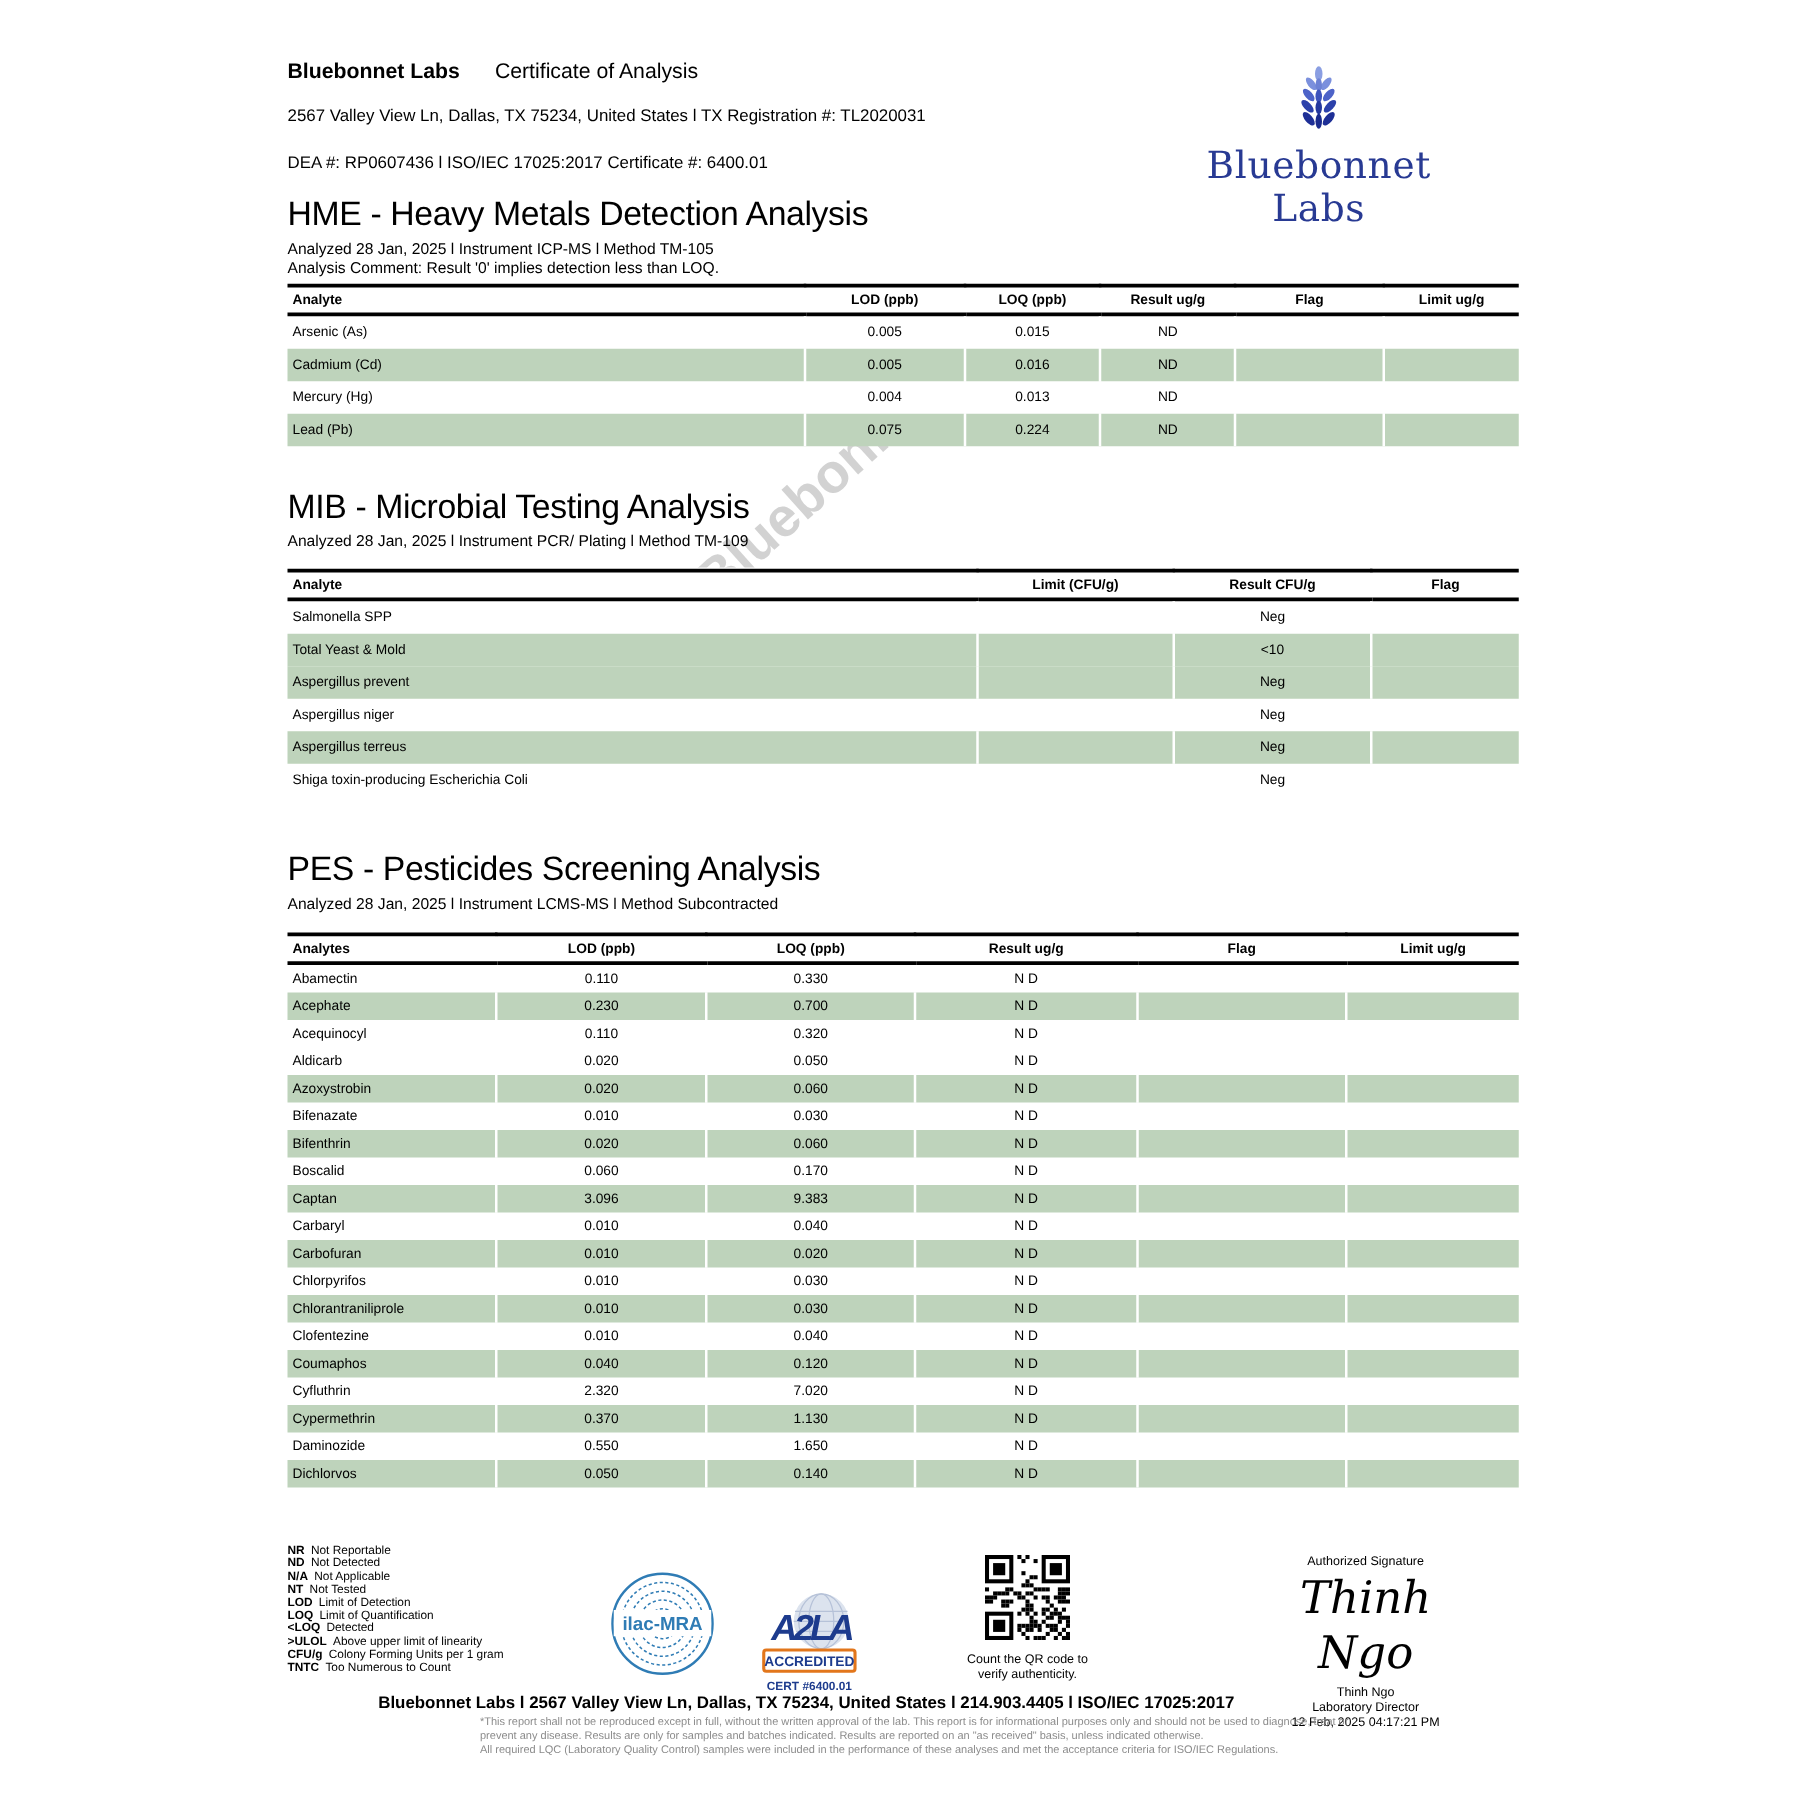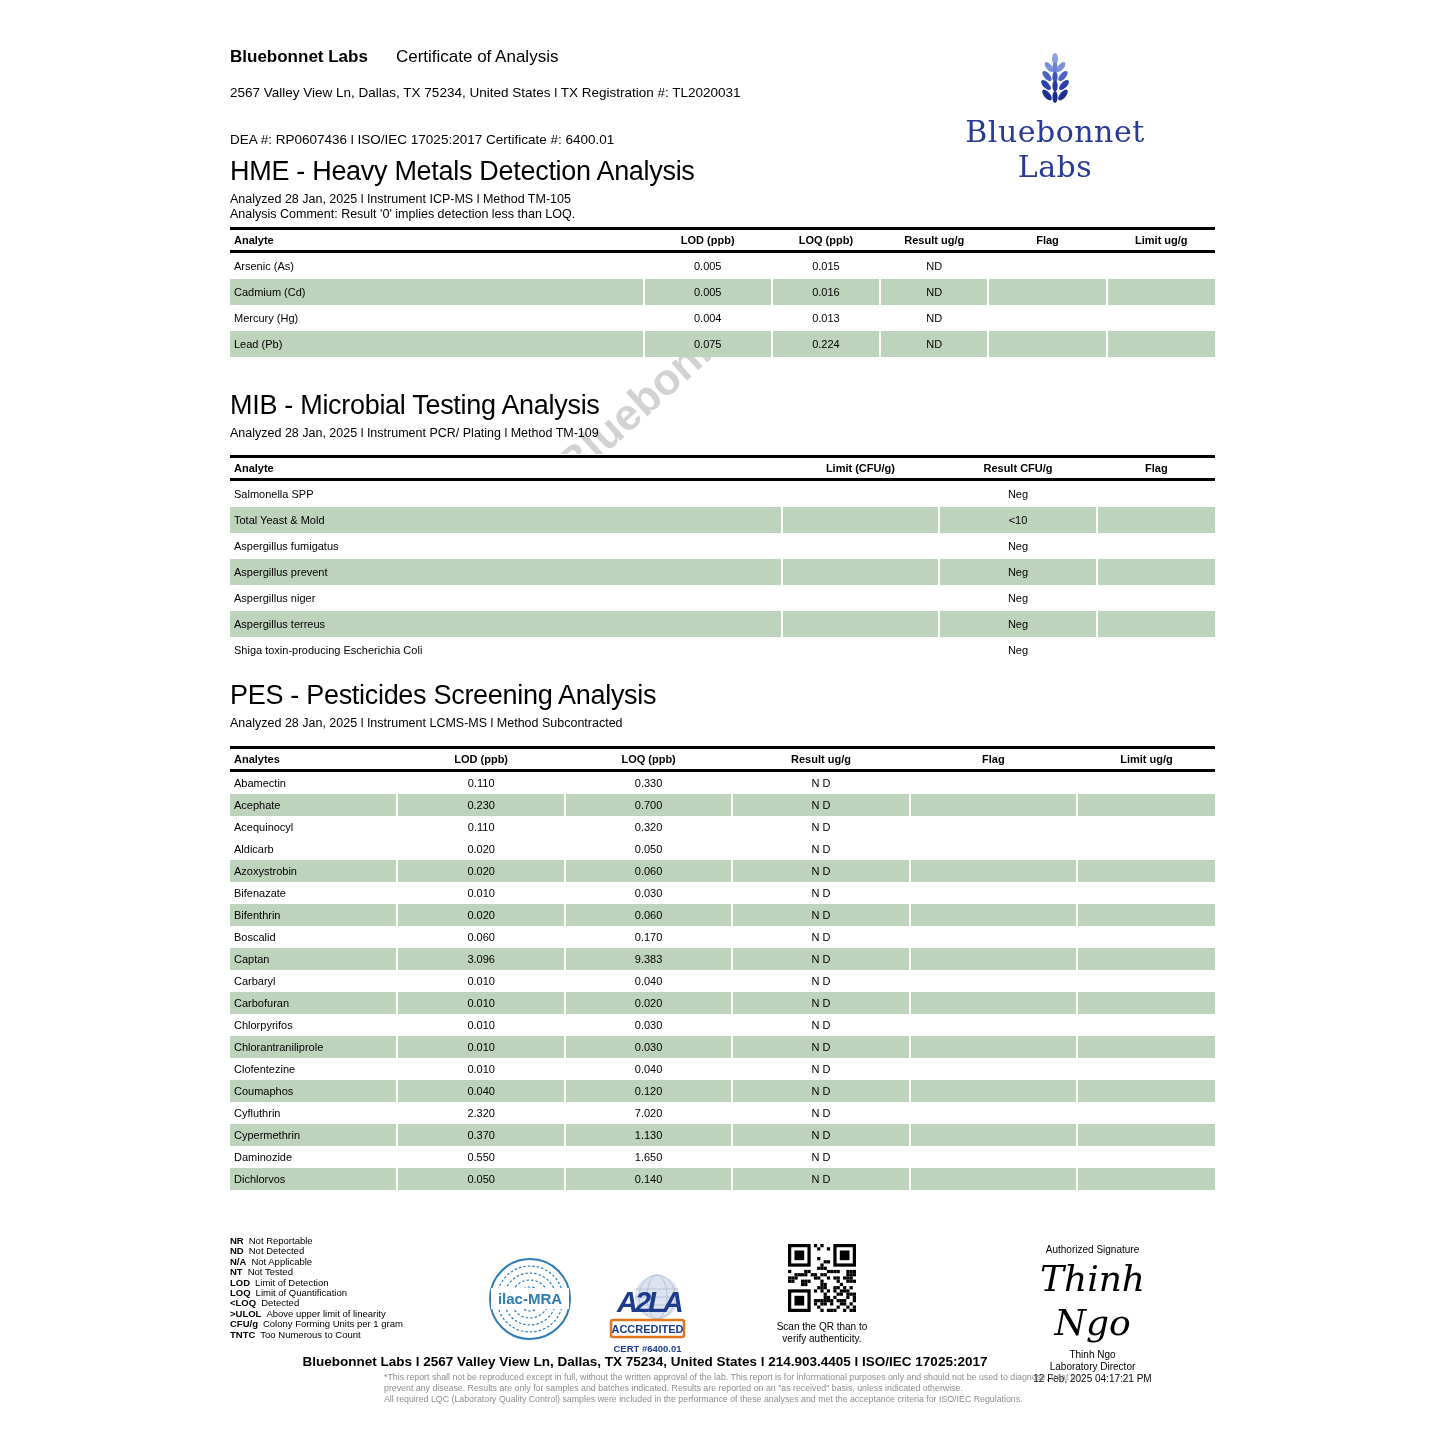--- a/index.html
+++ b/index.html
@@ -62,21 +62,21 @@
 
   <div class="abs wm-clip">
     <div class="wm-text">Bluebonnet</div>
   </div>
 
   <div class="abs" style="left:230px;top:46px;">
     <div class="hline1">
       <span class="company">Bluebonnet Labs</span><span class="doctitle">Certificate of Analysis</span>
     </div>
     <div class="meta" style="margin-top:16px;">2567 Valley View Ln, Dallas, TX 75234, United States l TX Registration #: TL2020031</div>
-    <div class="meta" style="margin-top:30px;">DEA #: RP0607436 l ISO/IEC 17025:2017 Certificate #: 6400.01</div>
+    <div class="meta" style="margin-top:20px;">DEA #: RP0607436 l ISO/IEC 17025:2017 Certificate #: 6400.01</div>
   </div>
 
   <div class="abs logo-wrap" style="left:930px;top:52px;">
     <svg width="36" height="54" viewBox="0 0 36 54">
       <g>
         <ellipse cx="18" cy="7" rx="3" ry="6" fill="#8a9ee2"></ellipse>
         <ellipse cx="12" cy="15" rx="2.8" ry="6" fill="#7b90dd" transform="rotate(-38 12 15)"></ellipse>
         <ellipse cx="24" cy="15" rx="2.8" ry="6" fill="#7b90dd" transform="rotate(38 24 15)"></ellipse>
         <ellipse cx="18" cy="16" rx="2.6" ry="5.5" fill="#6d82d5"></ellipse>
         <ellipse cx="10" cy="24" rx="2.9" ry="6.2" fill="#4d63c8" transform="rotate(-42 10 24)"></ellipse>
@@ -184,26 +184,20 @@
             <td></td>
           </tr>
 
           <tr class="shaded">
             <td class="l">Total Yeast &amp; Mold</td>
             <td></td>
             <td>&lt;10</td>
             <td></td>
           </tr>
 
-          <tr>
-            <td class="l">Aspergillus fumigatus</td>
-            <td></td>
-            <td>Neg</td>
-            <td></td>
-          </tr>
 
           <tr class="shaded">
             <td class="l">Aspergillus prevent</td>
             <td></td>
             <td>Neg</td>
             <td></td>
           </tr>
 
           <tr>
             <td class="l">Aspergillus niger</td>
@@ -597,21 +591,21 @@
           <rect x="6" y="6" width="9" height="9" fill="#000"></rect>
           <rect x="42" y="0" width="21" height="21" fill="#000"></rect>
           <rect x="45" y="3" width="15" height="15" fill="#fff"></rect>
           <rect x="48" y="6" width="9" height="9" fill="#000"></rect>
           <rect x="0" y="42" width="21" height="21" fill="#000"></rect>
           <rect x="3" y="45" width="15" height="15" fill="#fff"></rect>
           <rect x="6" y="48" width="9" height="9" fill="#000"></rect>
         </g>
       </svg>
     <div class="qr-cap">
-      <div>Scan the QR than to</div>
+      <div>Count the QR code to</div>
       <div>verify authenticity.</div>
     </div>
   </div>
 
   <div class="abs sig">
     <div class="sig-label">Authorized Signature</div>
     <div class="sig-script">Thinh Ngo</div>
     <div class="sig-name">
       <div>Thinh Ngo</div>
       <div>Laboratory Director</div>

